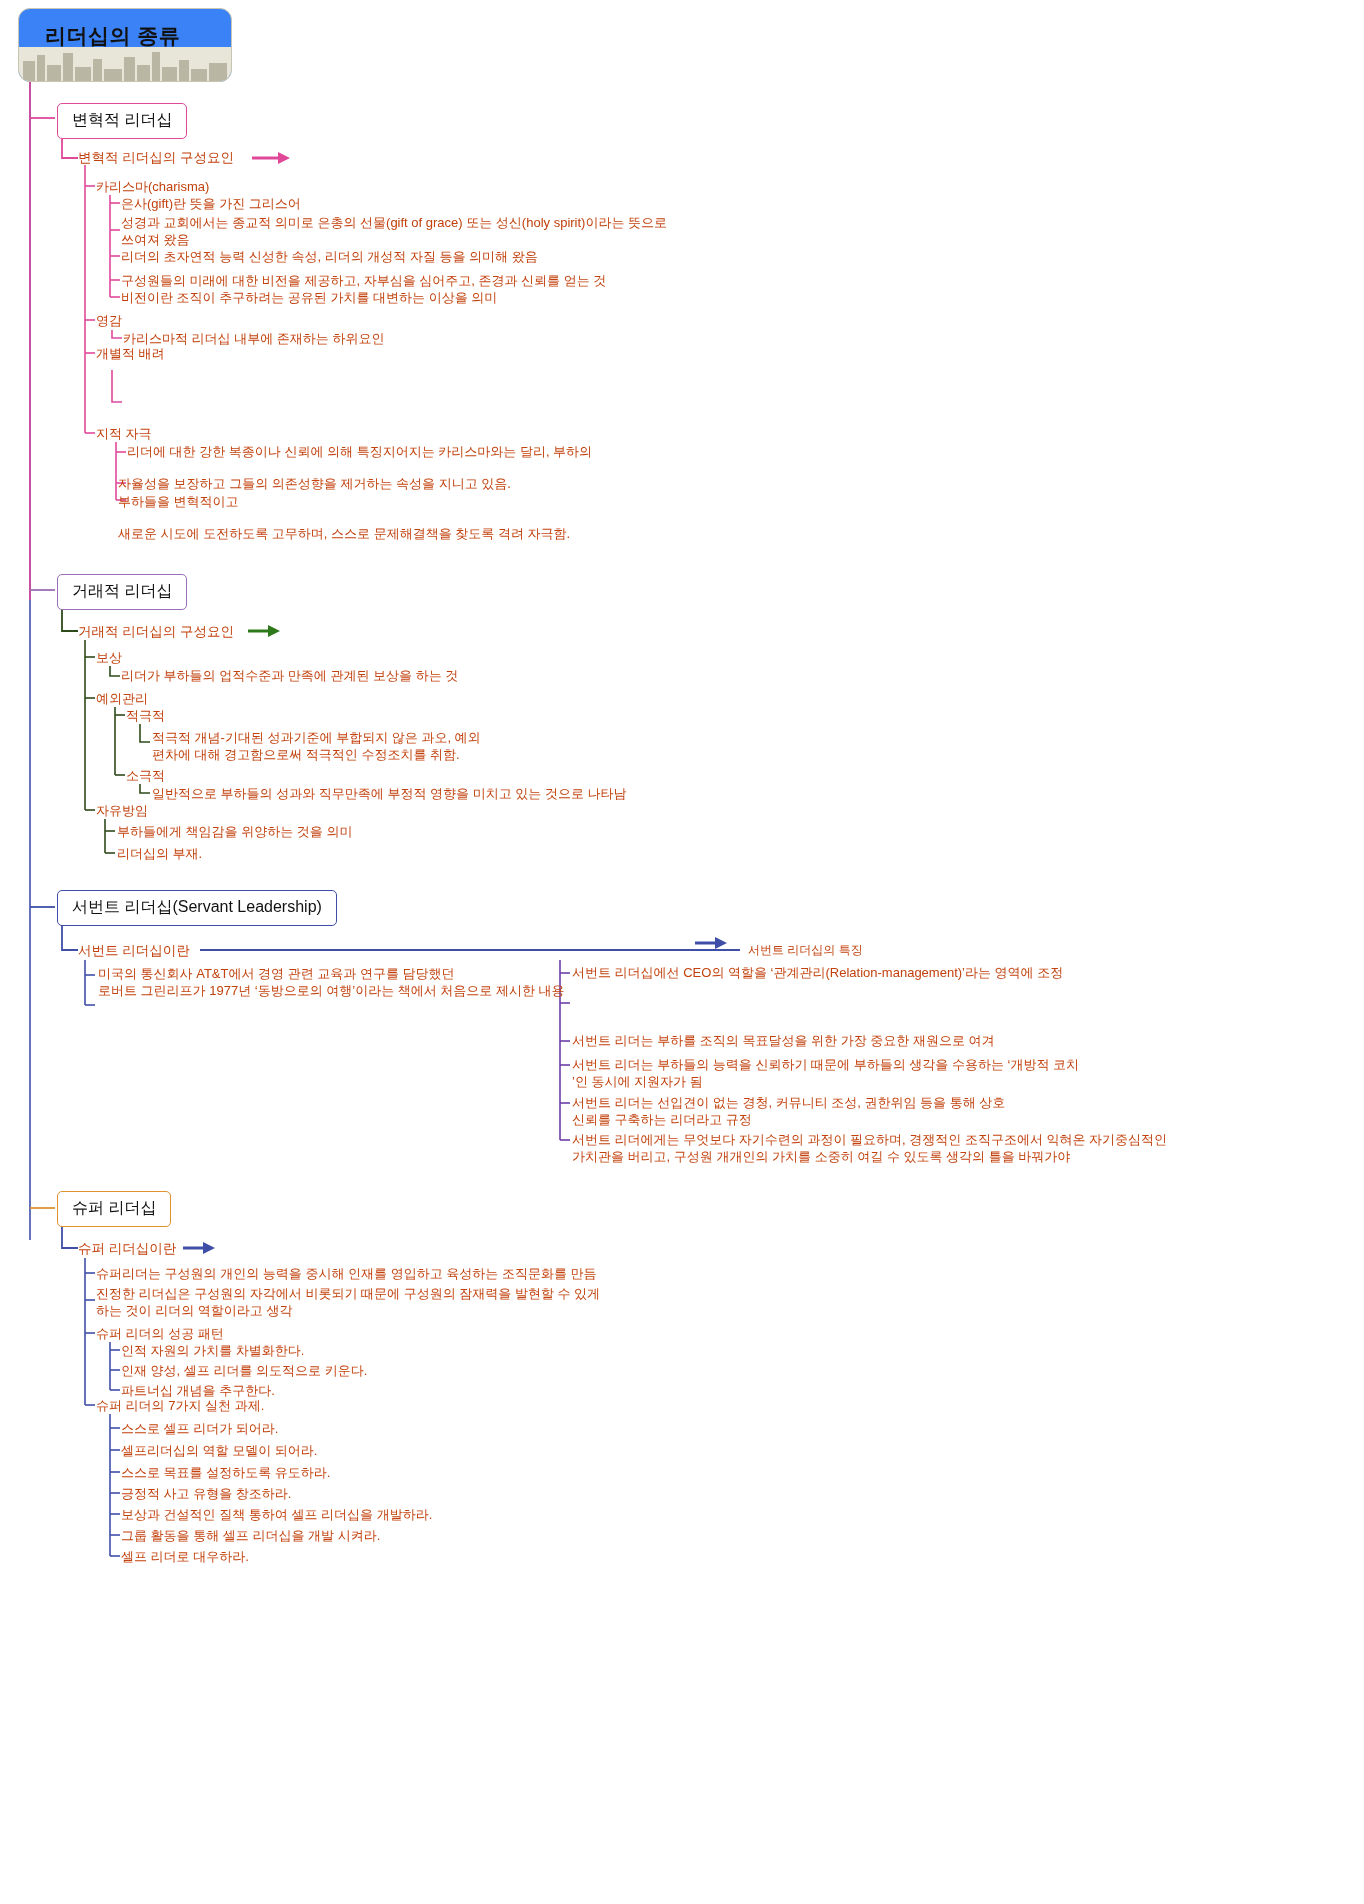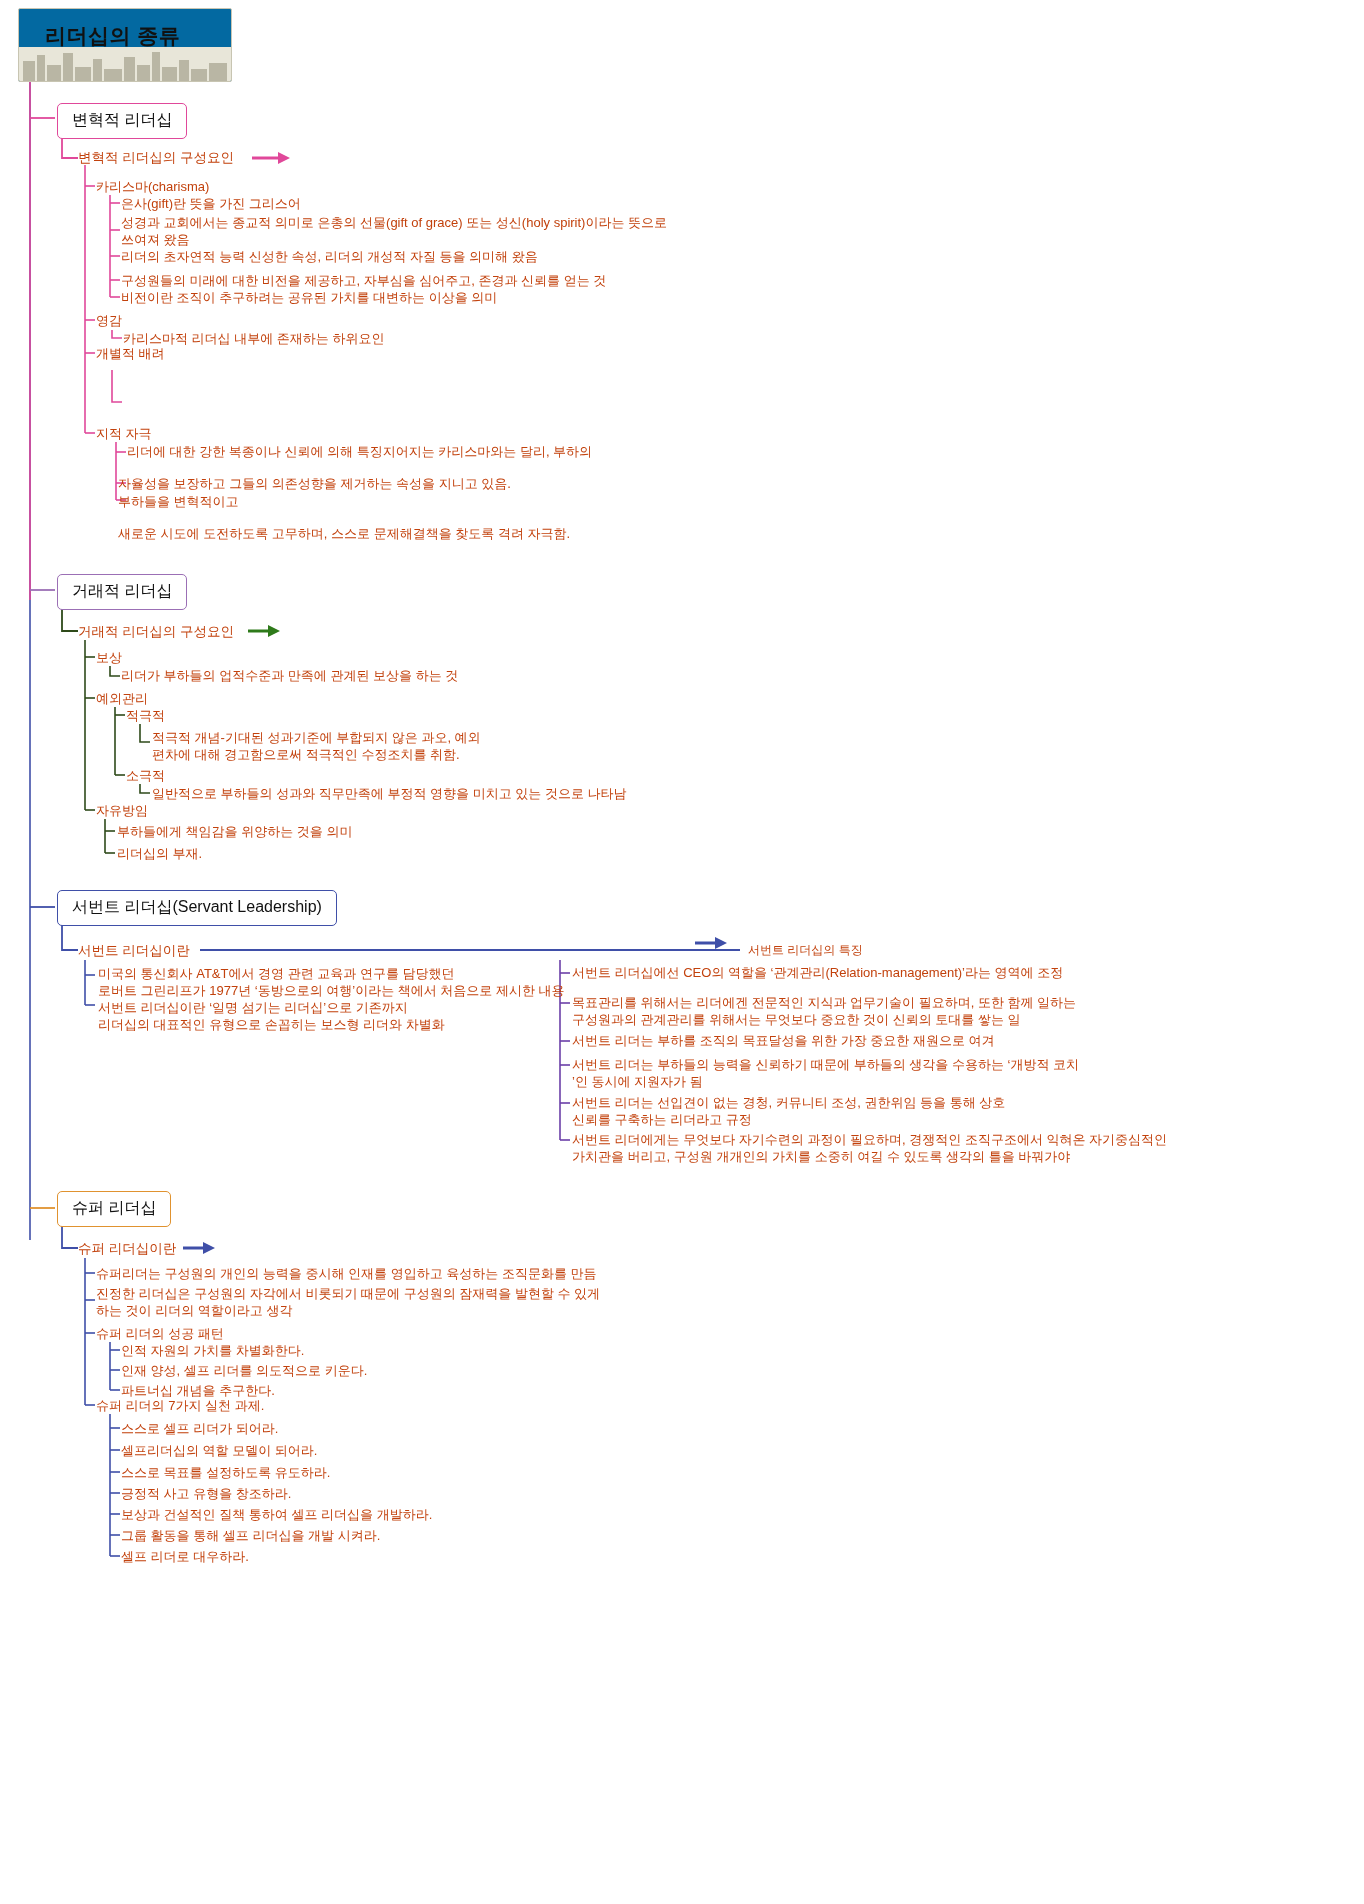--- a/index.html
+++ b/index.html
@@ -21,23 +21,23 @@
     overflow: hidden;
   }
 
   
   .root-node {
     position: absolute;
     left: 18px;
     top: 8px;
     width: 212px;
     height: 72px;
-    background: #0369a1;
+    background: #3b82f6;
     border: 1px solid #c8c5b2;
-    border-radius: 2px;
+    border-radius: 12px;
     overflow: hidden;
   }
   .root-skyline {
     position: absolute;
     left: 0; bottom: 0;
     width: 212px; height: 34px;
   }
   .root-title {
     position: absolute;
     left: 26px;
@@ -252,27 +252,23 @@
 
   <div class="node" style="left:96px; top:802px;">자유방임</div>
   <div class="node" style="left:117px; top:823px;">부하들에게 책임감을 위양하는 것을 의미</div>
   <div class="node" style="left:117px; top:845px;">리더십의 부재.</div>
 
   <div class="l1 blue" style="left:57px; top:890px;">서번트 리더십(Servant Leadership)</div>
 
   <div class="node" style="left:78px; top:942px; font-size:13.5px;">서번트 리더십이란</div>
   <div class="node" style="left:98px; top:965px;">미국의 통신회사 AT&amp;T에서 경영 관련 교육과 연구를 담당했던
 로버트 그린리프가 1977년 ‘동방으로의 여행’이라는 책에서 처음으로 제시한 내용</div>
-  <div class="node" style="left:98px; top:999px;">서번트 리더십이란 ‘일명 섬기는 리더십’으로 기존까지
-리더십의 대표적인 유형으로 손꼽히는 보스형 리더와 차별화</div>
 
   <div class="node" style="left:748px; top:942px; font-size:12px;">서번트 리더십의 특징</div>
   <div class="node" style="left:572px; top:964px;">서번트 리더십에선 CEO의 역할을 ‘관계관리(Relation-management)’라는 영역에 조정</div>
-  <div class="node" style="left:572px; top:994px;">목표관리를 위해서는 리더에겐 전문적인 지식과 업무기술이 필요하며, 또한 함께 일하는
-구성원과의 관계관리를 위해서는 무엇보다 중요한 것이 신뢰의 토대를 쌓는 일</div>
   <div class="node" style="left:572px; top:1032px;">서번트 리더는 부하를 조직의 목표달성을 위한 가장 중요한 재원으로 여겨</div>
   <div class="node" style="left:572px; top:1094px;">서번트 리더는 선입견이 없는 경청, 커뮤니티 조성, 권한위임 등을 통해 상호
 신뢰를 구축하는 리더라고 규정</div>
   <div class="node" style="left:572px; top:1056px;">서번트 리더는 부하들의 능력을 신뢰하기 때문에 부하들의 생각을 수용하는 ‘개방적 코치
 ’인 동시에 지원자가 됨</div>
   <div class="node" style="left:572px; top:1131px;">서번트 리더에게는 무엇보다 자기수련의 과정이 필요하며, 경쟁적인 조직구조에서 익혀온 자기중심적인
 가치관을 버리고, 구성원 개개인의 가치를 소중히 여길 수 있도록 생각의 틀을 바꿔가야</div>
 
   <div class="l1 orange" style="left:57px; top:1191px;">슈퍼 리더십</div>
 

